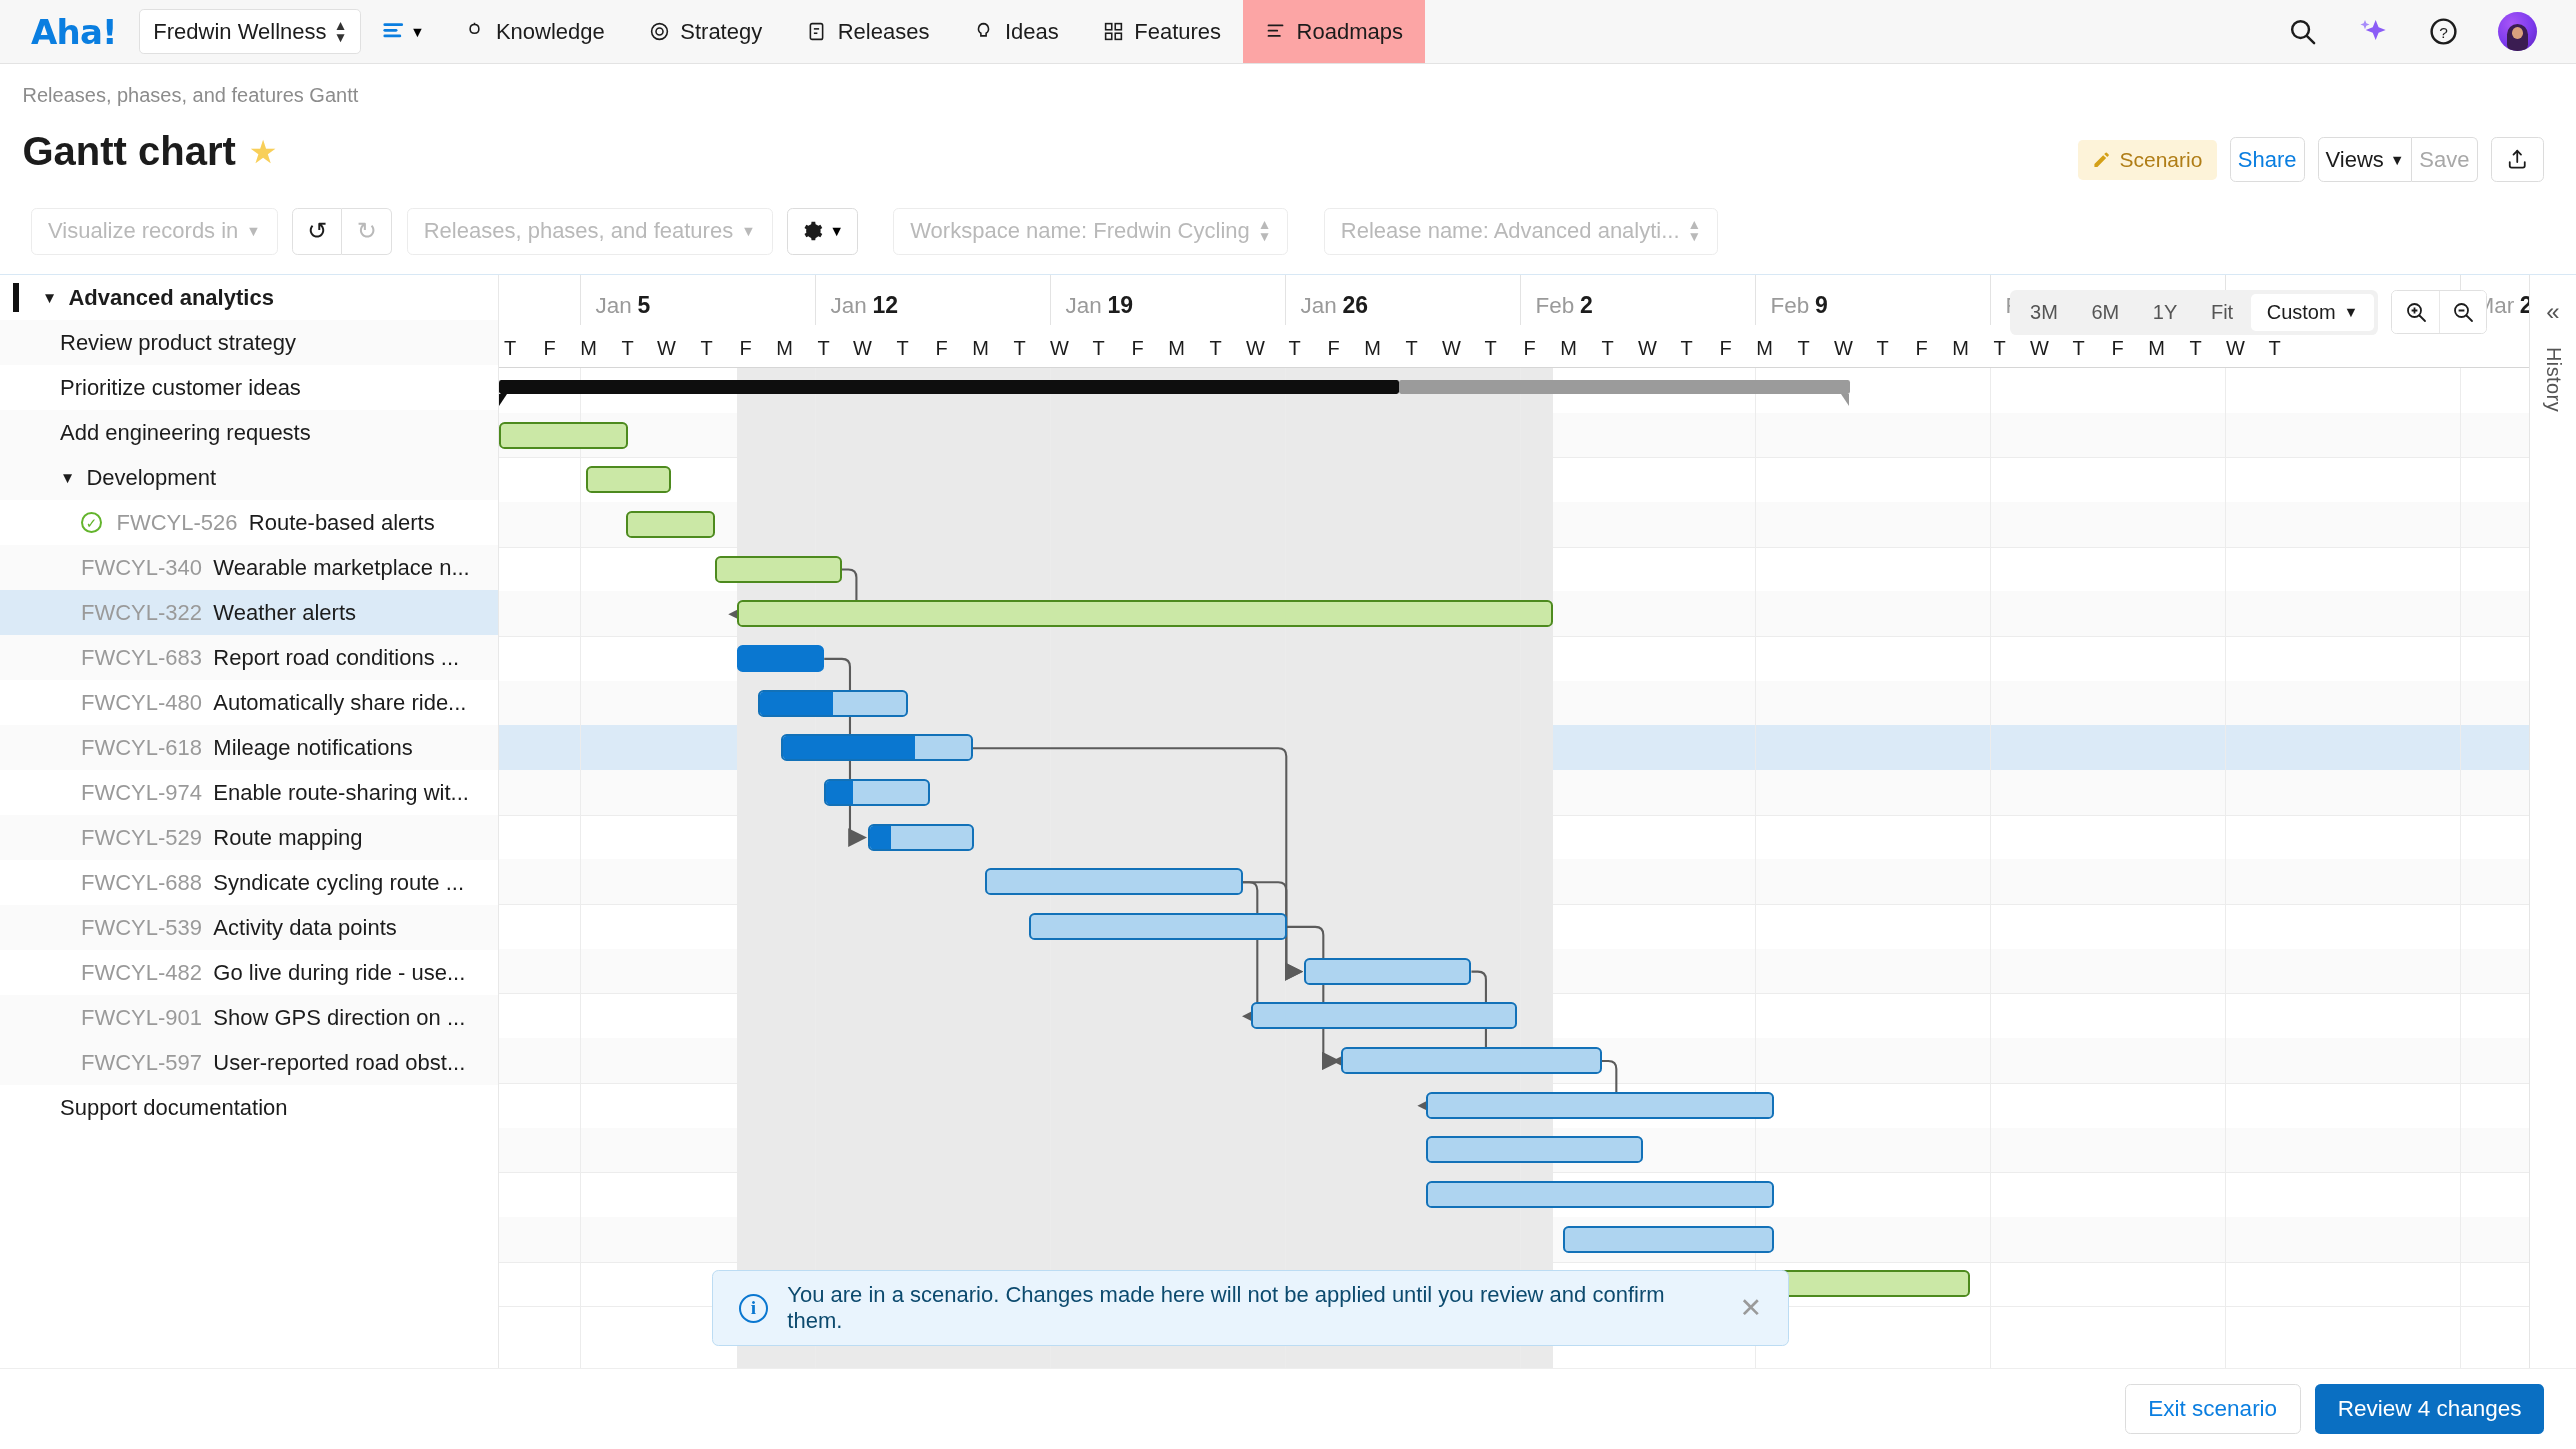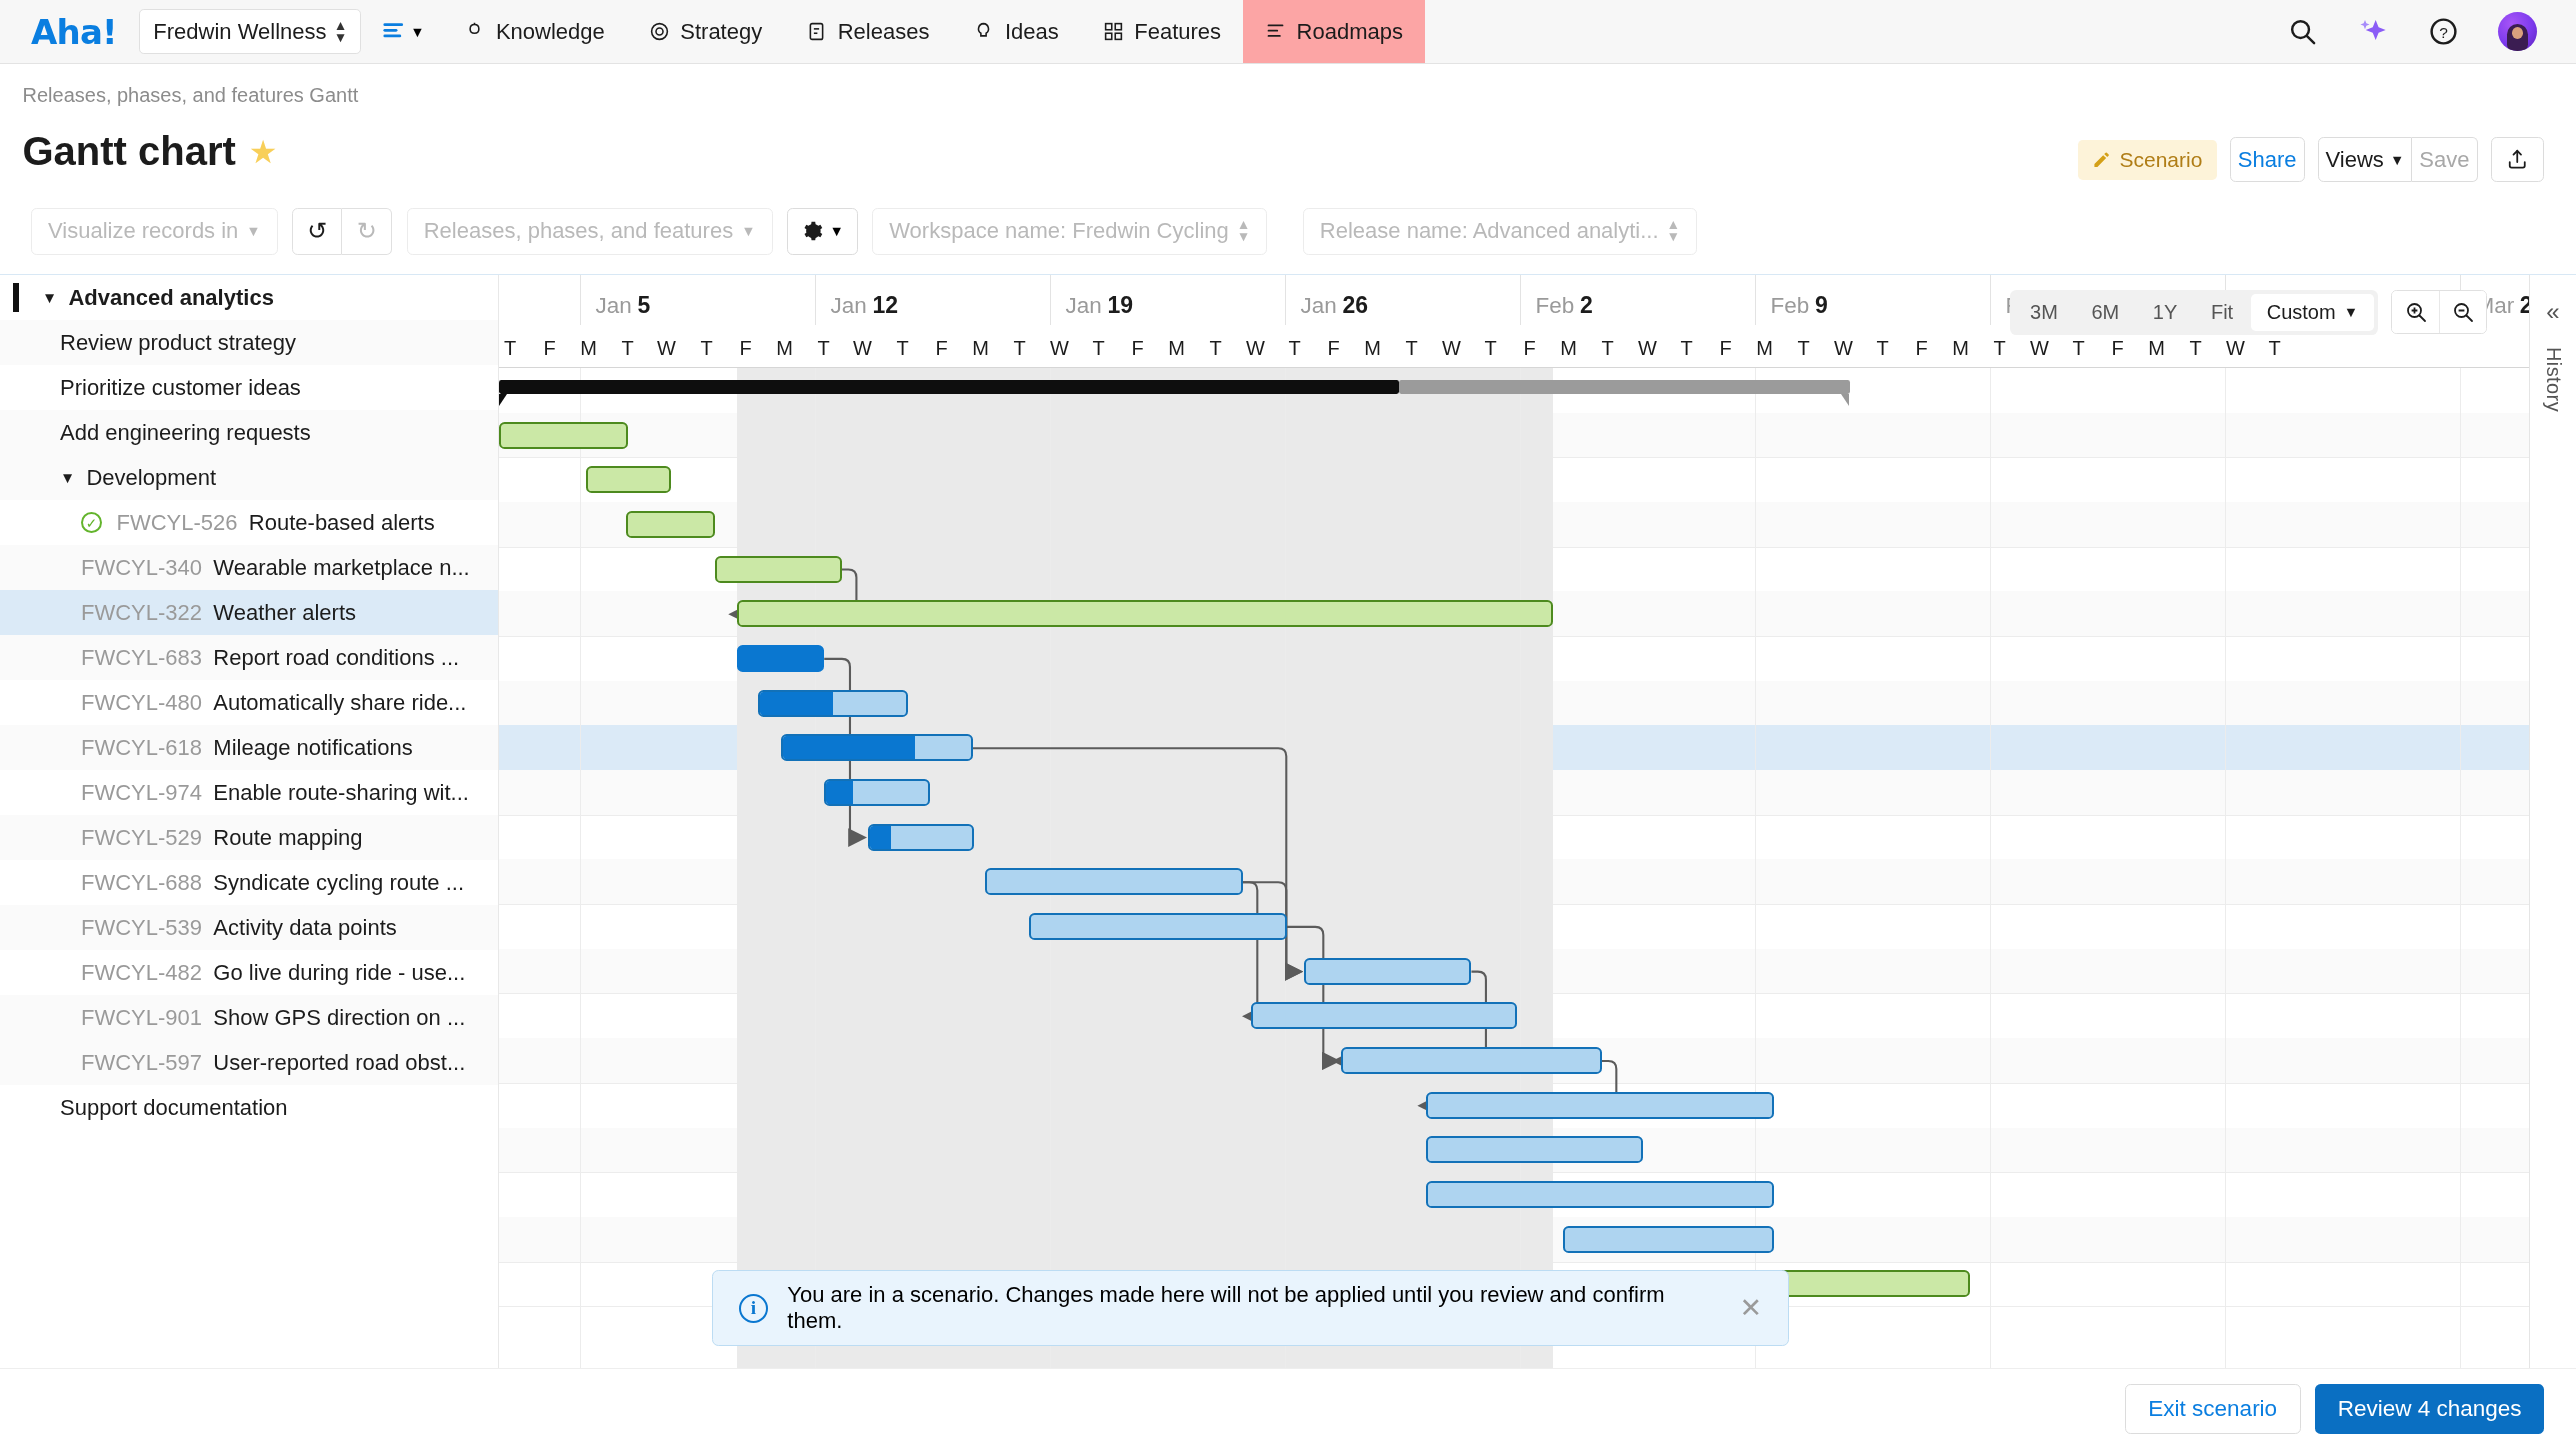--- a/index.html
+++ b/index.html
@@ -231,21 +231,21 @@
   }
 
   svg.deps { position: absolute; top: 0; left: 0; overflow: visible; pointer-events: none; }
 
   
   .toast {
     position: absolute; left: 712px; top: 1270px; width: 1077px; height: 76px;
     background: #e9f4fd; border: 0.8px solid #bcdcf3; border-radius: 6.4px;
     display: flex; align-items: center; padding: 0 26px; gap: 19.3px; z-index: 60;
   }
-  .toast .msg { font-size: 22px; color: #000000; flex: 1; }
+  .toast .msg { font-size: 22px; color: #0c4a6e; flex: 1; }
   .toast .x { font-size: 27px; color: #9a9a9a; cursor: pointer; }
   .info-circ {
     width: 29px; height: 29px; border-radius: 50%; border: 2px solid #0a77d0;
     color: #0a77d0; font-size: 19.3px; font-weight: bold; display: flex;
     align-items: center; justify-content: center; font-family: "Liberation Serif", serif;
   }
 
   
   .bottombar {
     position: absolute; left: 0; bottom: 0; width: 2576px; height: 81px;
@@ -398,21 +398,21 @@
   <div class="filter-pill">
     <span>Releases, phases, and features</span>
     <span class="caret">▼</span>
   </div>
   <div class="gear-btn">
     <svg width="22" height="22" viewBox="0 0 24 24" fill="#1c1c1c">
       <path d="M12 8a4 4 0 1 0 0 8 4 4 0 0 0 0-8zm9.4 4c0-.6-.1-1.2-.2-1.8l2-1.5-2-3.4-2.3 1a7.8 7.8 0 0 0-3-1.8L15.5 2h-4l-.4 2.5a7.8 7.8 0 0 0-3 1.8l-2.3-1-2 3.4 2 1.5a8 8 0 0 0 0 3.6l-2 1.5 2 3.4 2.3-1c.9.8 1.9 1.4 3 1.8L11.5 22h4l.4-2.5c1.1-.4 2.1-1 3-1.8l2.3 1 2-3.4-2-1.5c.1-.6.2-1.2.2-1.8z"></path>
     </svg>
     <span class="caret">▼</span>
   </div>
-  <div class="filter-pill" style="">
+  <div class="filter-pill" style="margin-left:21px;">
     <span>Workspace name: Fredwin Cycling</span>
     <span class="stepper" style="color:#b9b9b9;">▲<br>▼</span>
   </div>
   <div class="filter-pill" style="margin-left:21px;">
     <span>Release name: Advanced analyti...</span>
     <span class="stepper" style="color:#b9b9b9;">▲<br>▼</span>
   </div>
 </div>
 
 <div class="blue-edge"></div>

